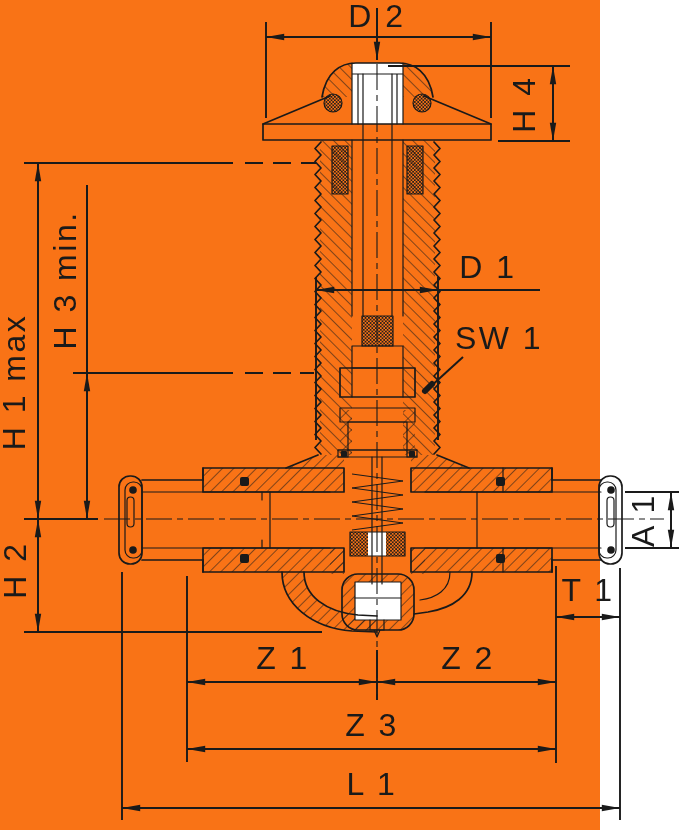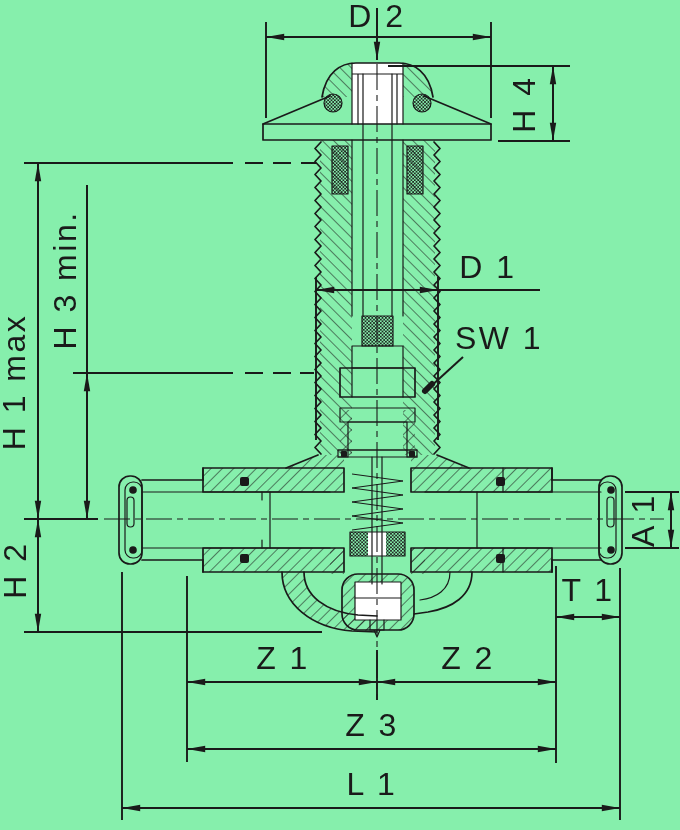--- a/index.html
+++ b/index.html
@@ -1,16 +1,16 @@
 <!DOCTYPE html>
 <html><head>
 <meta charset="utf-8">
 <style>
   html,body{margin:0;padding:0;background:#ffffff;}
-  .stage{width:680px;height:830px;position:relative;background:#86efac;font-family:"Liberation Sans",sans-serif;}
+  .stage{width:600px;height:830px;position:relative;background:#f97316;font-family:"Liberation Sans",sans-serif;}
   svg{display:block;}
   .ol{fill:none;stroke:#1a1a1a;stroke-width:1.7;stroke-linejoin:round;stroke-linecap:round;}
   .ol2{fill:none;stroke:#1a1a1a;stroke-width:1.2;stroke-linejoin:round;stroke-linecap:round;}
   .thin{fill:none;stroke:#1a1a1a;stroke-width:1;}
   .dim{fill:none;stroke:#1a1a1a;stroke-width:2;}
   .ext{fill:none;stroke:#1a1a1a;stroke-width:1.9;}
   .ph{fill:none;stroke:#1a1a1a;stroke-width:2;}
   .cl{fill:none;stroke:#1a1a1a;stroke-width:1.1;stroke-dasharray:26 5 6 5;}
   .lbl{font-family:"Liberation Sans",sans-serif;font-size:32px;letter-spacing:2.5px;fill:#1a1a1a;}
   .mid{text-anchor:middle;dominant-baseline:middle;}

